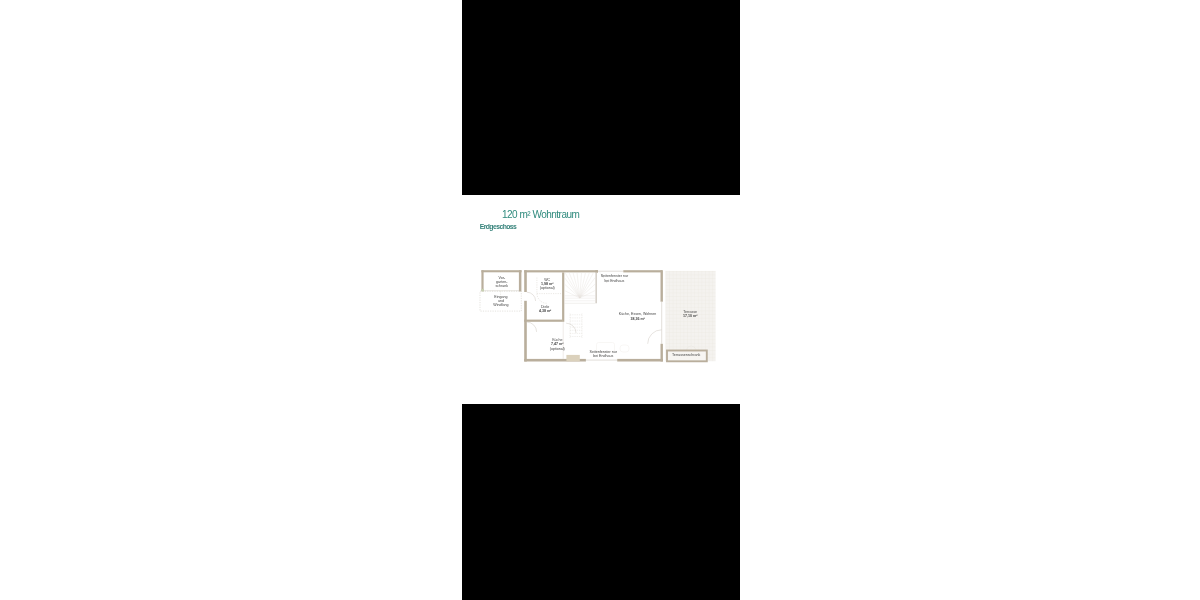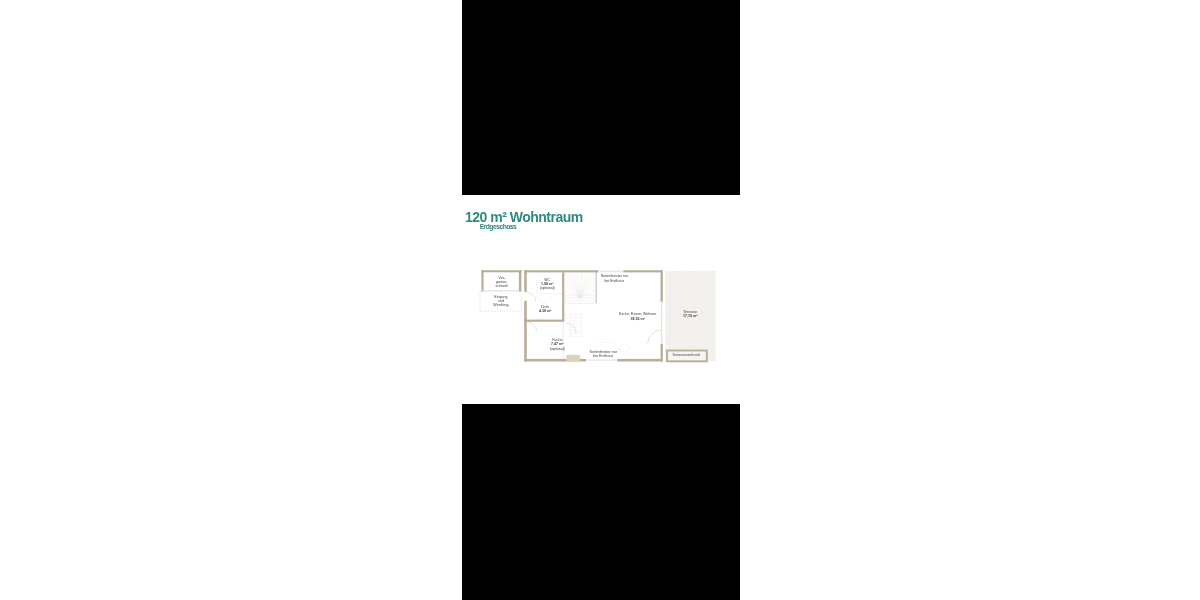--- a/index.html
+++ b/index.html
@@ -6,21 +6,21 @@
   body{font-family:"Liberation Sans", sans-serif;position:relative;}
   .abs{position:absolute;}
 </style>
 </head>
 <body>
 
 <div class="abs" style="left:461.5px;top:0;width:278px;height:195px;background:#000;"></div>
 
 <div class="abs" style="left:461.5px;top:404px;width:278px;height:195.5px;background:#000;"></div>
 
-<div class="abs" style="left:465px;top:209.8px;font-size:14px;line-height:1;font-weight:700;letter-spacing:-0.5px;color:#2f8a7d;">120 m² Wohntraum</div>
+<div class="abs" style="left:502px;top:209.8px;font-size:10px;line-height:1;font-weight:400;letter-spacing:-0.5px;color:#2f8a7d;">120 m² Wohntraum</div>
 
 <div class="abs" style="left:479.7px;top:223.6px;font-size:6.8px;line-height:1;font-weight:700;letter-spacing:-0.55px;color:#35827a;">Erdgeschoss</div>
 
 <svg class="abs" style="left:0;top:0;filter:blur(0.28px);" width="1200" height="600" viewBox="0 0 1200 600">
   <defs>
     <pattern id="tiles" x="665.4" y="270.9" width="3.6" height="3.6" patternUnits="userSpaceOnUse">
       <rect width="3.6" height="3.6" fill="#f4f2ef"></rect>
       <path d="M0,0 H3.6 M0,0 V3.6" stroke="#e9e6e1" stroke-width="0.5" fill="none"></path>
     </pattern>
   </defs>

